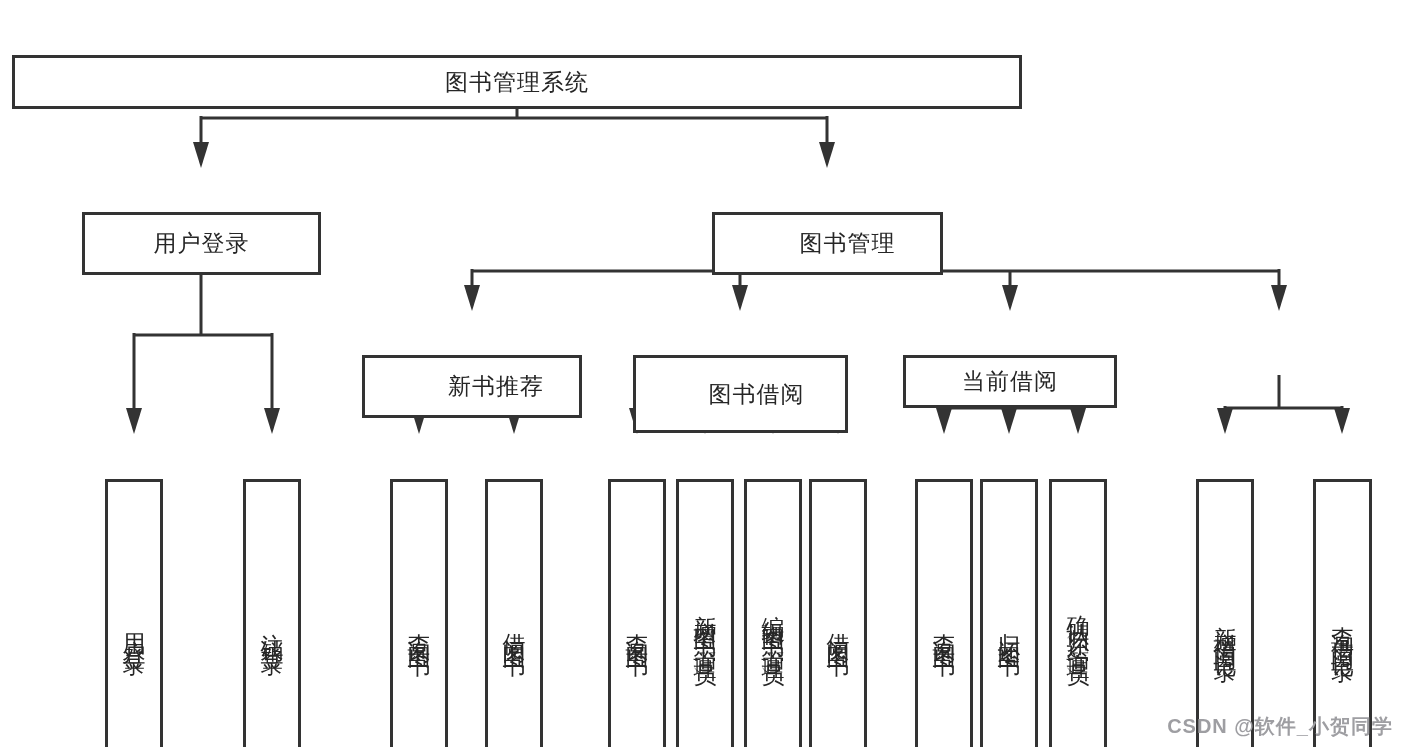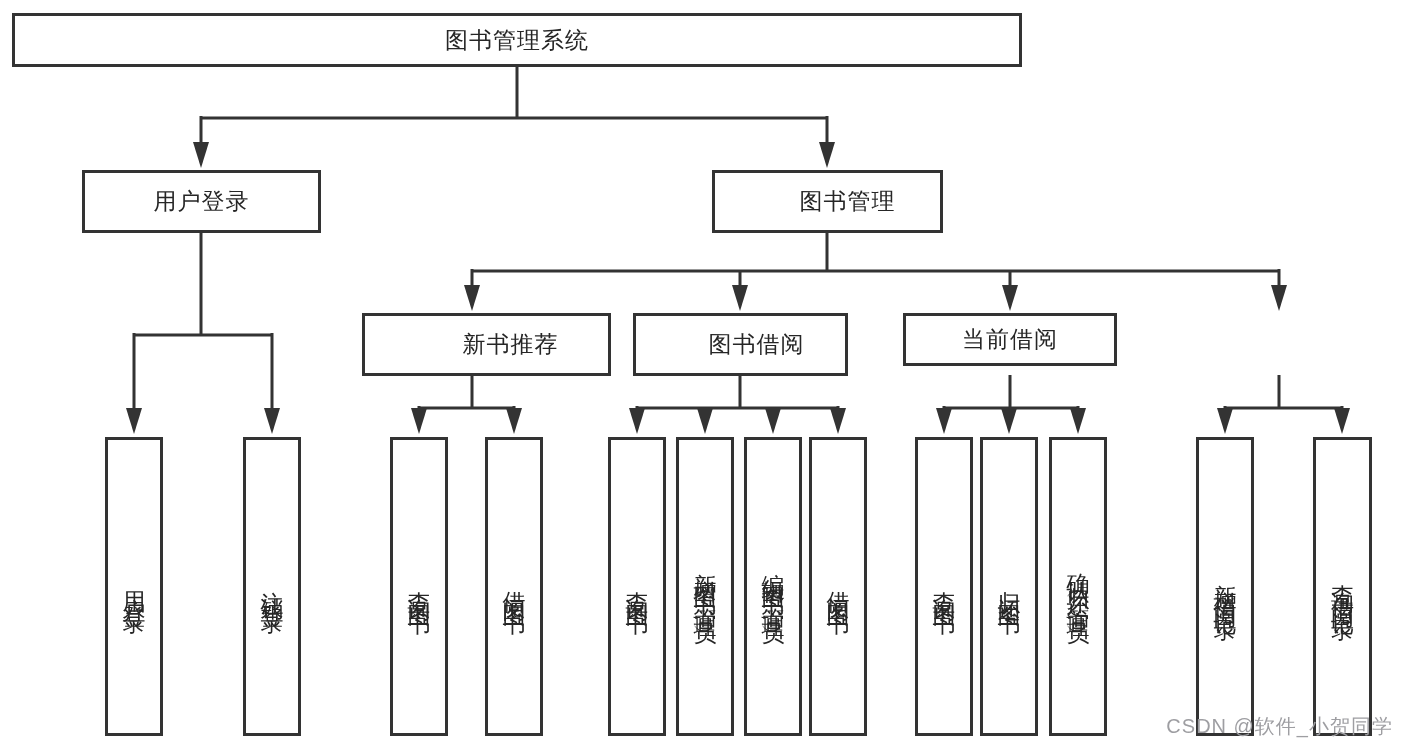--- a/index.html
+++ b/index.html
@@ -11,38 +11,40 @@
     overflow:hidden;
   }
   #wires{position:absolute;left:0;top:0;}
   .box{
     position:absolute;
     box-sizing:border-box;
     border:3px solid #333333;
     background:#ffffff;
     display:flex;align-items:center;justify-content:center;
     color:#262626;
+    margin-top:42px;
   }
   .hbox{font-size:23px;letter-spacing:1px;}
   .root{font-size:23px;}
   .vbox{font-size:23px;}
   .vbox .vtxt{
     writing-mode:vertical-rl;
     text-orientation:mixed;
     letter-spacing:7px;
     line-height:1;
   }
   .watermark{
     position:absolute;
     right:12px;bottom:7px;
     font-size:20px;
     color:#9e9ea2;
     letter-spacing:1px;
     white-space:nowrap;
     z-index:5;
+    font-weight:bold;
   }
 </style>
 </head>
 <body>
 
 <div id="stage">
 
   <svg id="wires" width="1405" height="747" viewBox="0 0 1405 747">
     <defs>
       <polygon id="ah" points="-8,-26 8,-26 0,0" fill="#333333"></polygon>
@@ -84,22 +86,22 @@
       <use href="#ah" x="1225" y="434"></use>
         <use href="#ah" x="1342" y="434"></use>
     </g>
   </svg>
 
   <div class="box hbox root" style="left:12px;top:13px;width:1010px;height:54px;">图书管理系统</div>
 
   <div class="box hbox" style="left:82px;top:170px;width:239px;height:63px;">用户登录</div>
   <div class="box hbox" style="left:712px;top:170px;width:231px;height:63px;padding-left:40px;">图书管理</div>
 
-  <div class="box hbox" style="left:362px;top:313px;width:249px;height:63px;padding-left:48px;">新书推荐</div>
-  <div class="box hbox" style="left:633px;top:313px;width:215px;height:63px;padding-left:32px;">图书借阅</div>
+  <div class="box hbox" style="left:362px;top:313px;width:220px;height:63px;padding-left:48px;">新书推荐</div>
+  <div class="box hbox" style="left:633px;top:313px;width:215px;height:78px;padding-left:32px;">图书借阅</div>
   <div class="box hbox" style="left:903px;top:313px;width:214px;height:53px;">当前借阅</div>
 
   <div class="box vbox" style="left:105px;top:437px;width:58px;height:299px;">
     <span class="vtxt">用户登录</span>
     </div>
   <div class="box vbox" style="left:243px;top:437px;width:58px;height:299px;">
     <span class="vtxt">注销登录</span>
     </div>
 
   <div class="box vbox" style="left:390px;top:437px;width:58px;height:299px;">

